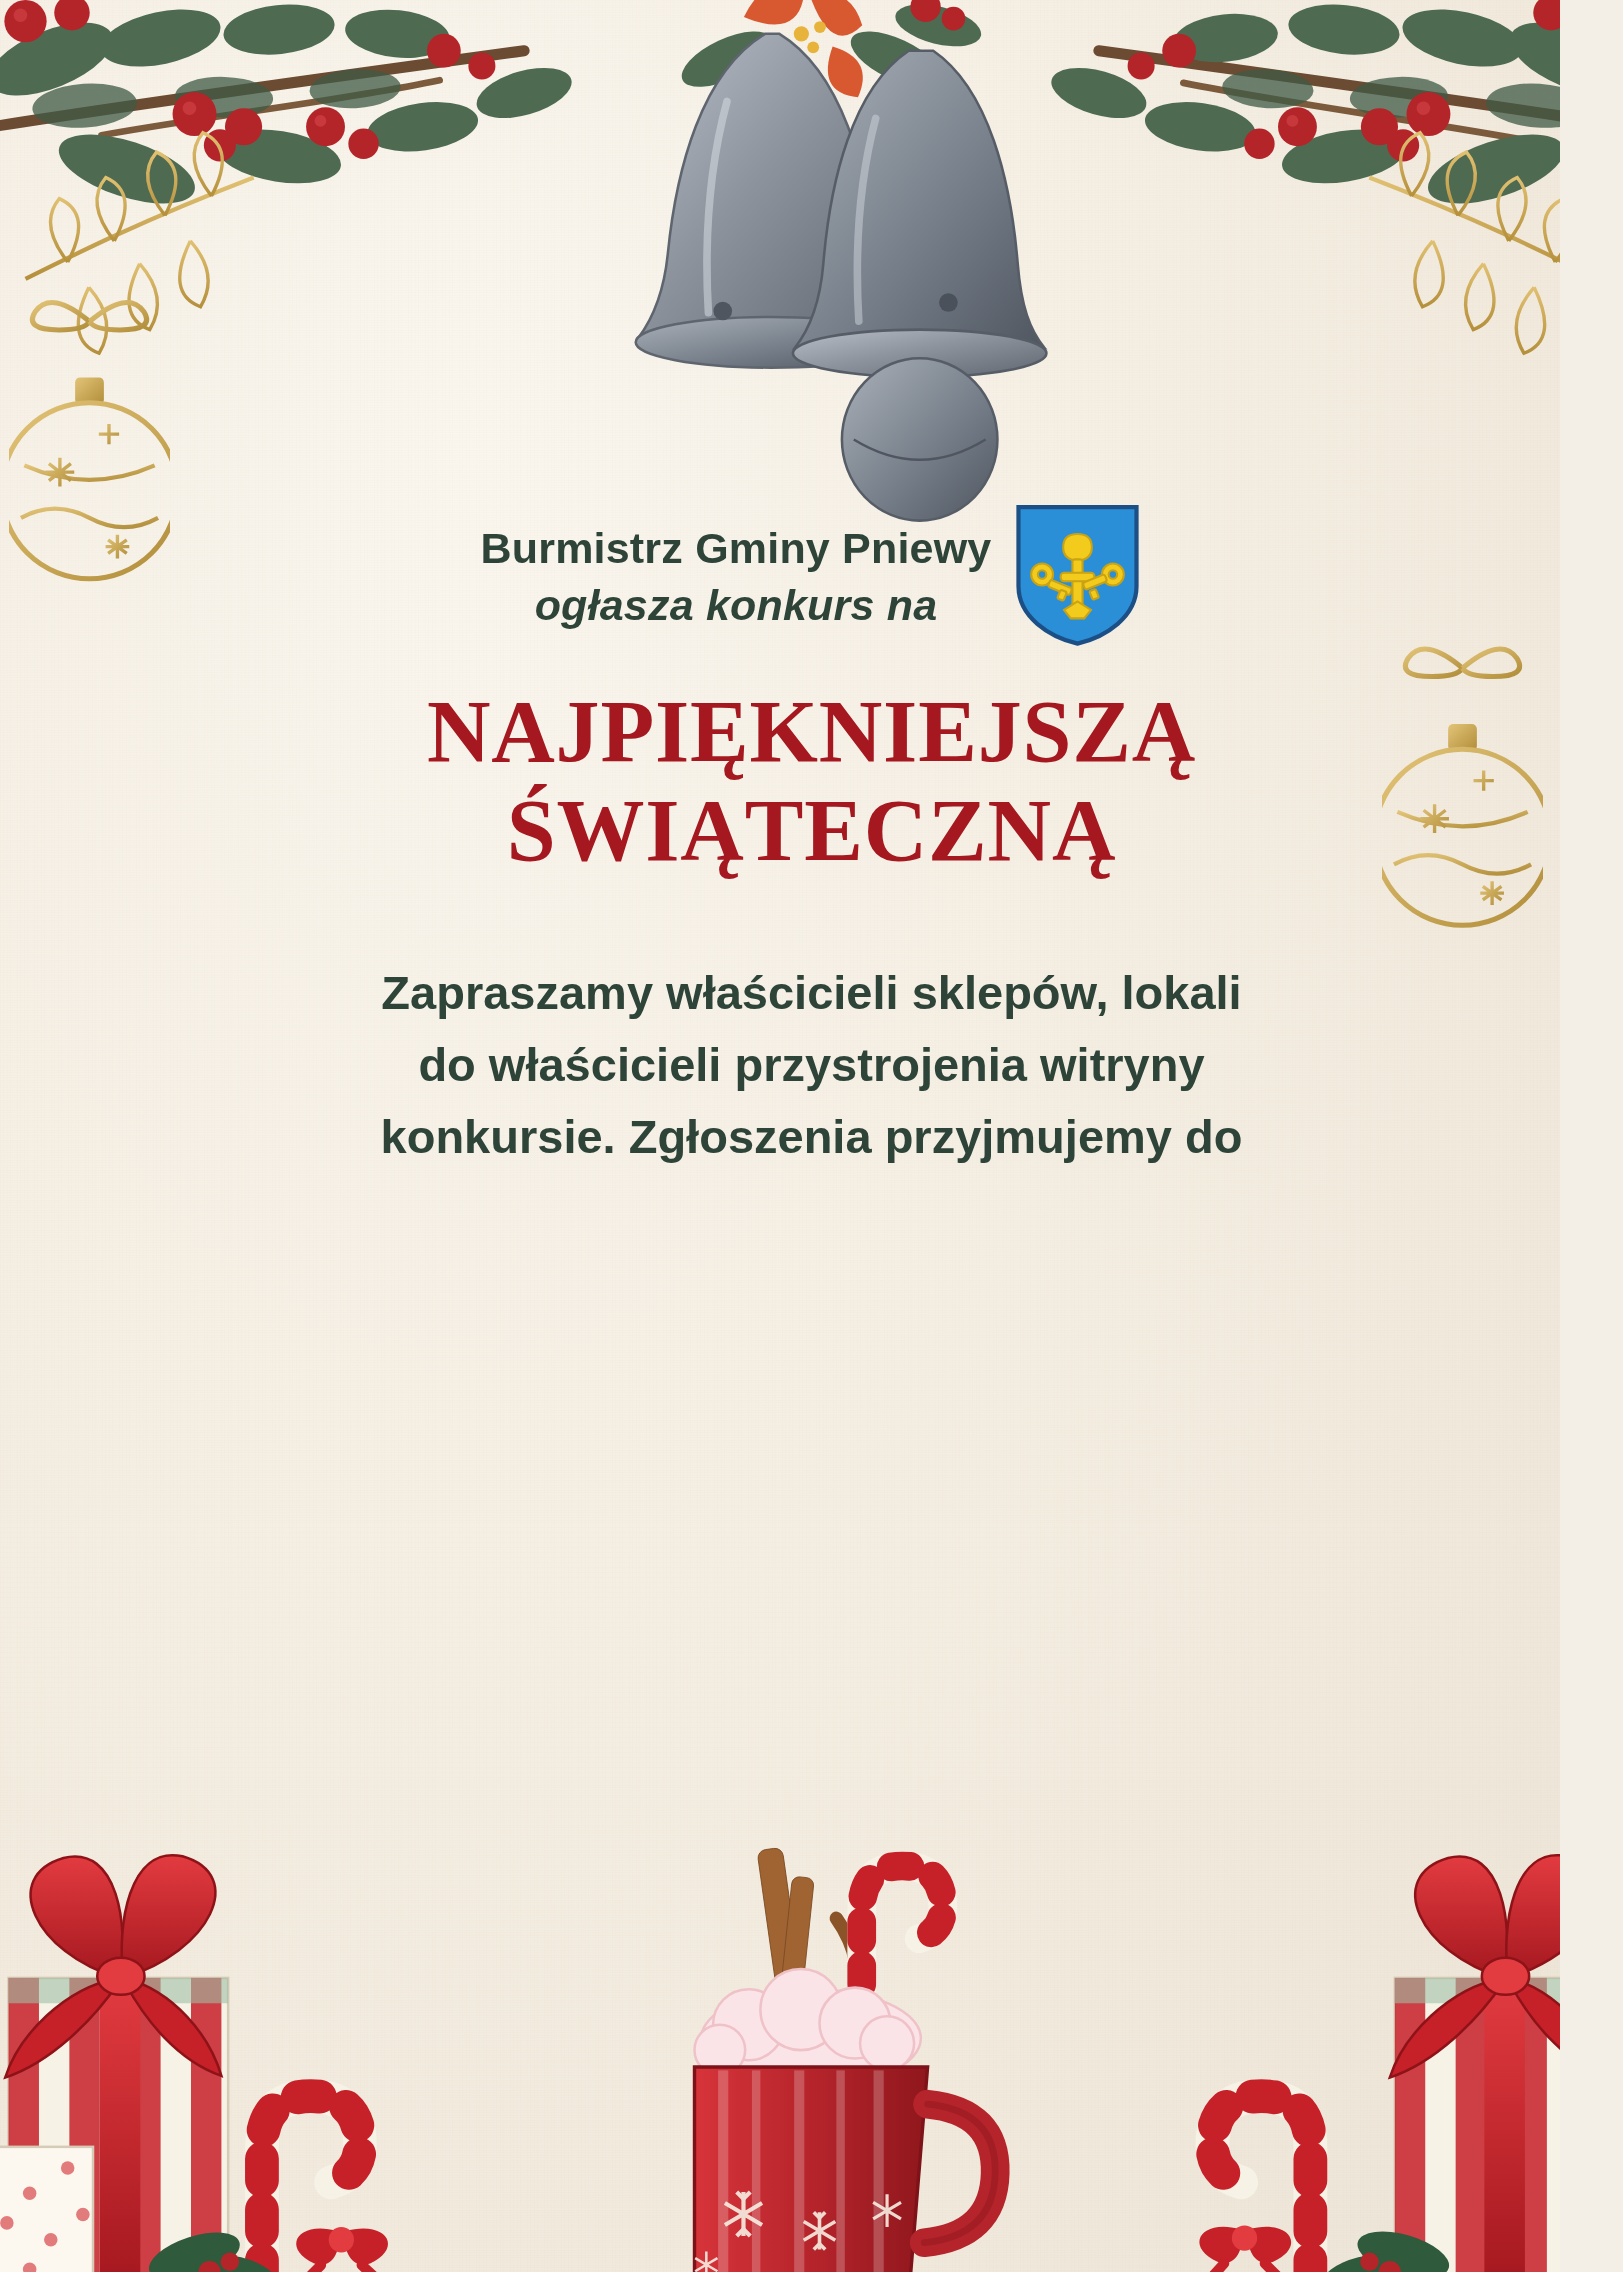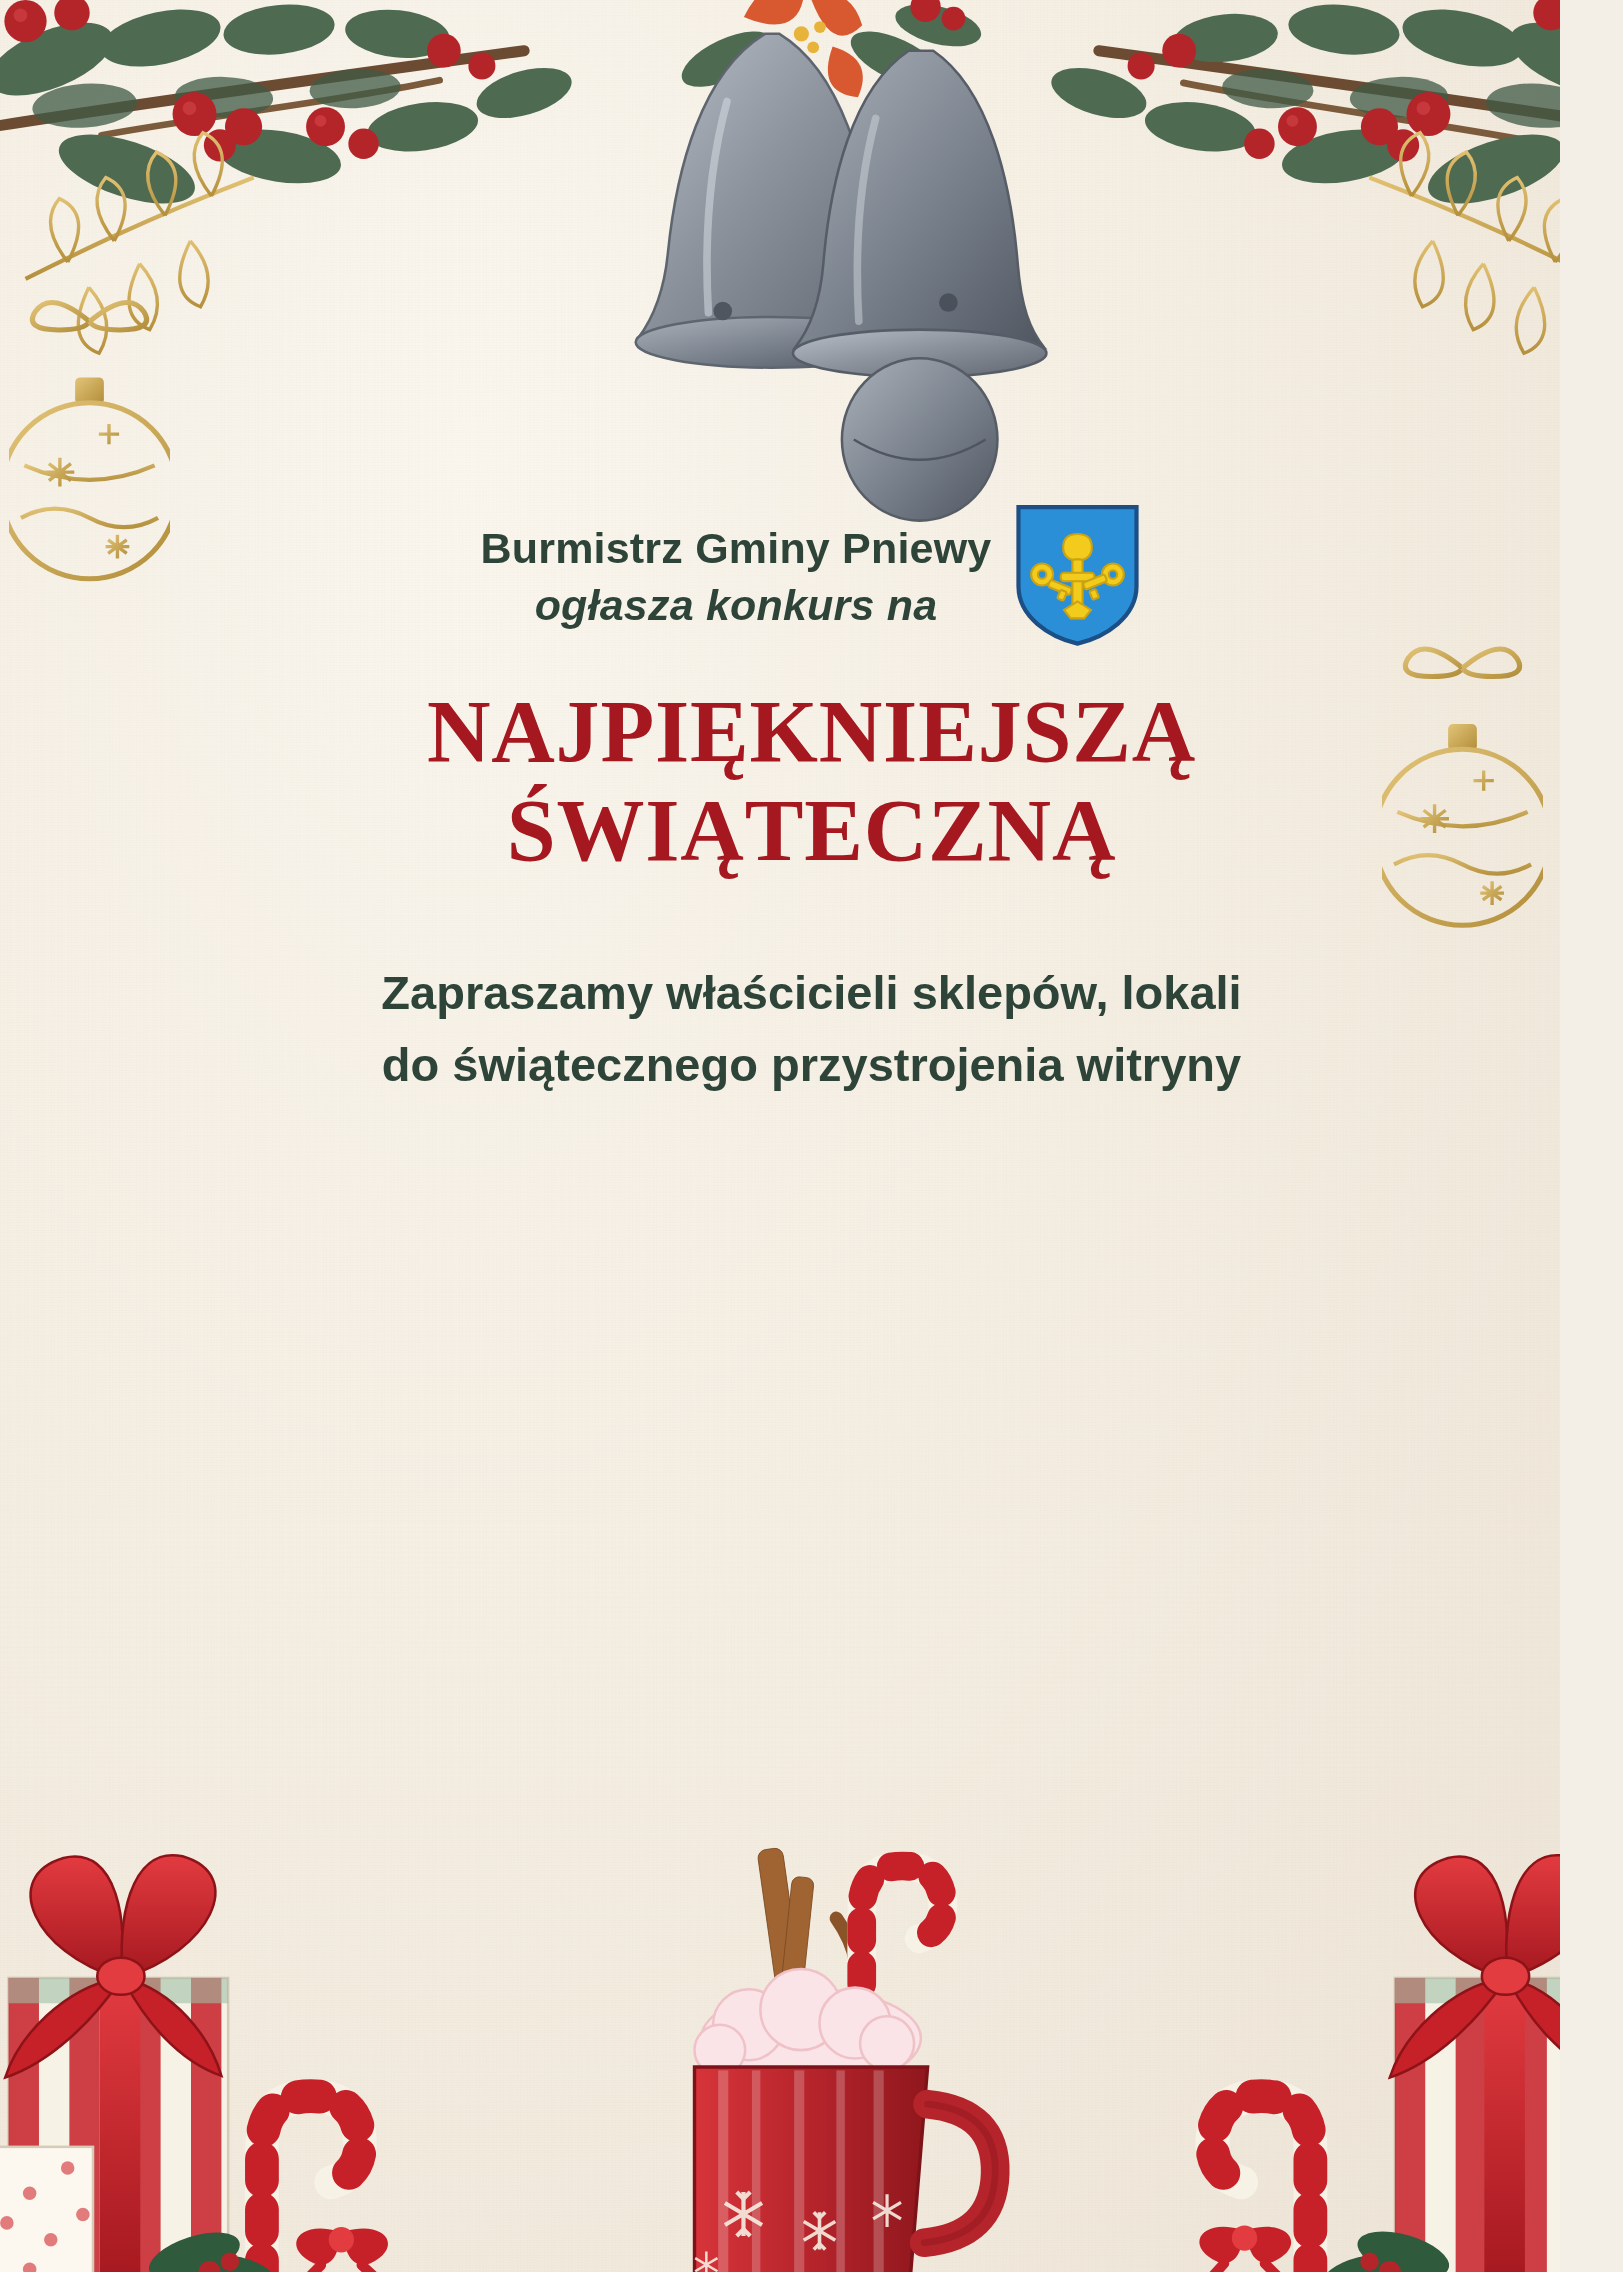--- a/index.html
+++ b/index.html
@@ -377,21 +377,22 @@
       </svg>
     </div>
 
     <div class="title">
       <span class="tl">NAJPIĘKNIEJSZĄ</span>
       <span class="tl">ŚWIĄTECZNĄ</span>
     </div>
 
     <div class="body-text">
       <span class="bl">Zapraszamy właścicieli sklepów, lokali</span>
-      <span class="bl">do świątecznego przystrojenia witryny</span>
+      <span class="bl">do właścicieli przystrojenia witryny</span>
+      <span class="bl">konkursie. Zgłoszenia przyjmujemy do</span>
     </div>
   </div>
 
   <div class="bottom-decor">
 
     <svg class="gift-left" viewBox="0 0 640 560" xmlns="http://www.w3.org/2000/svg">
       <defs>
         <linearGradient id="rib" x1="0" y1="0" x2="0" y2="1">
           <stop offset="0%" stop-color="#e23b40"></stop>
           <stop offset="100%" stop-color="#a5181f"></stop>

